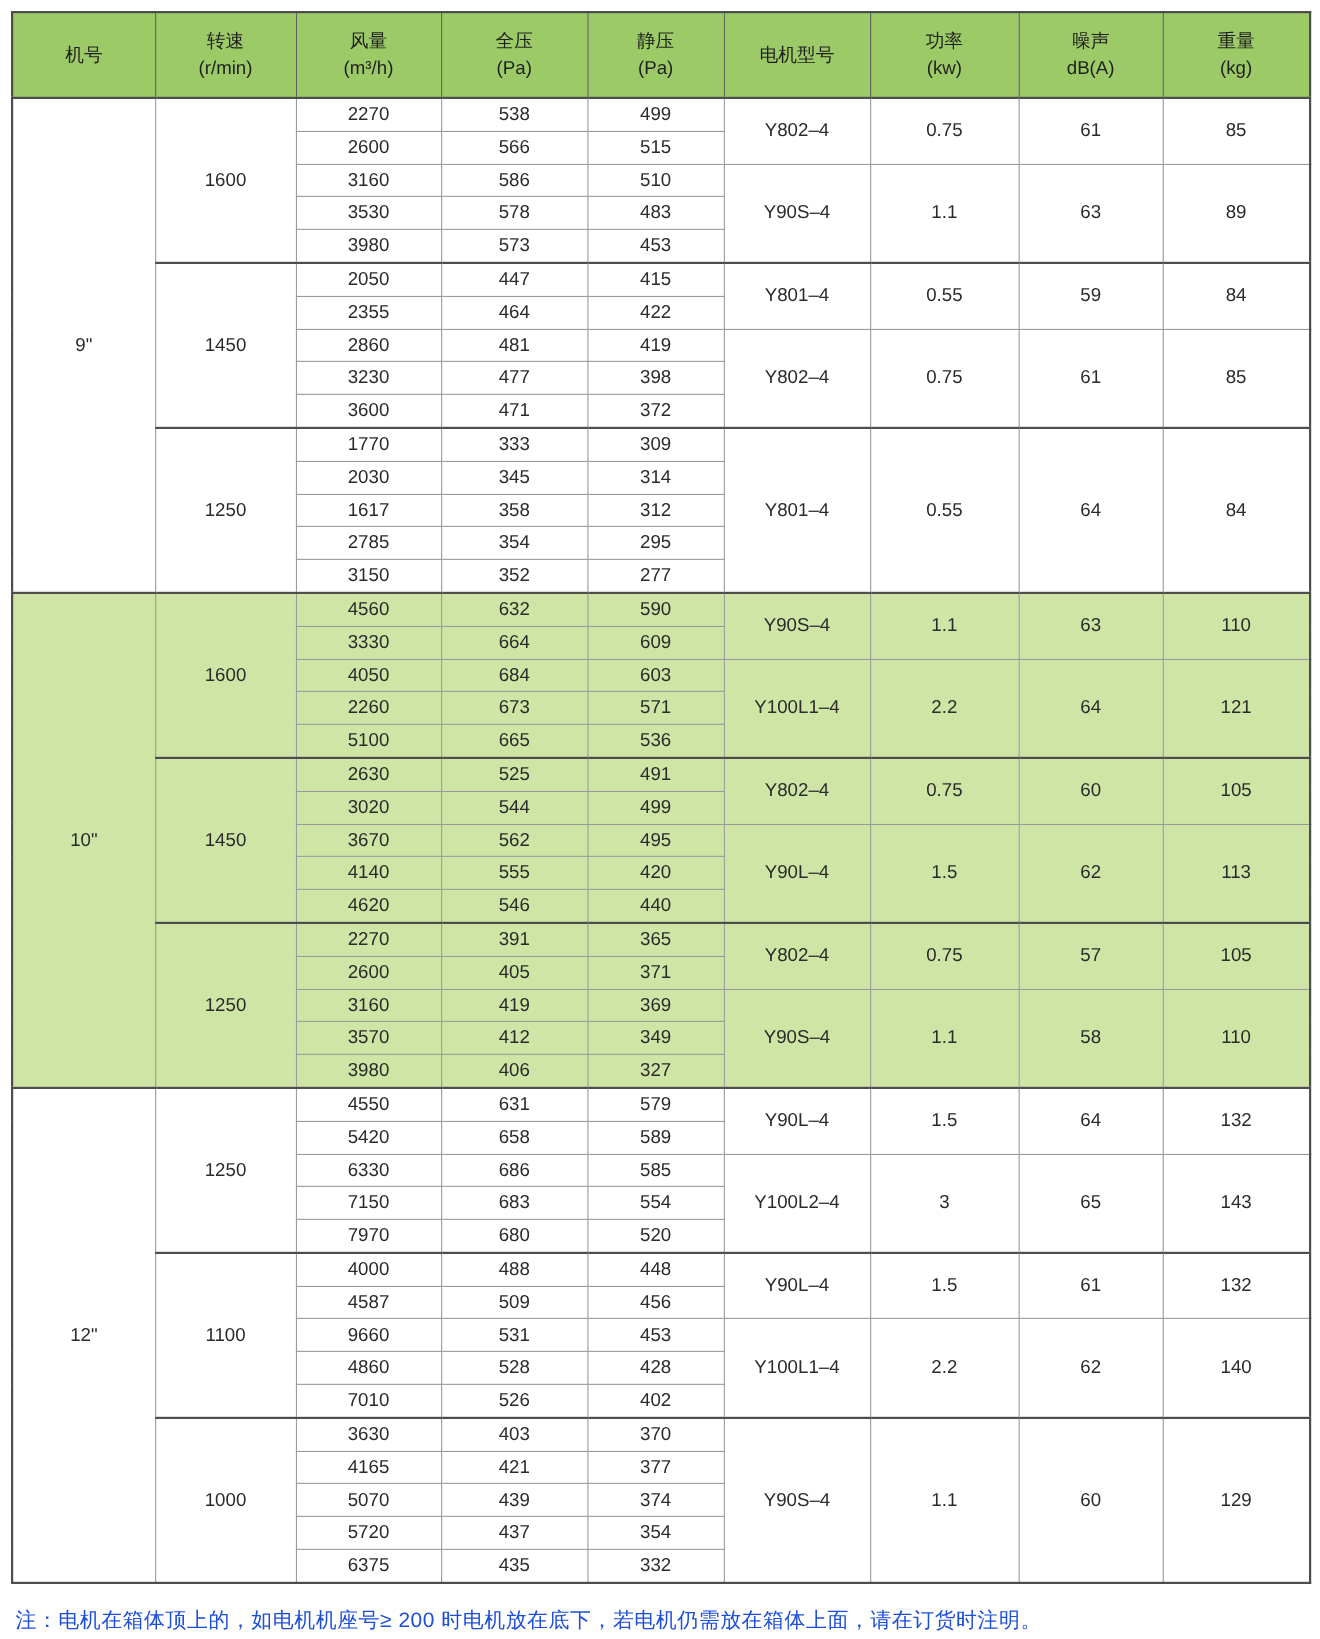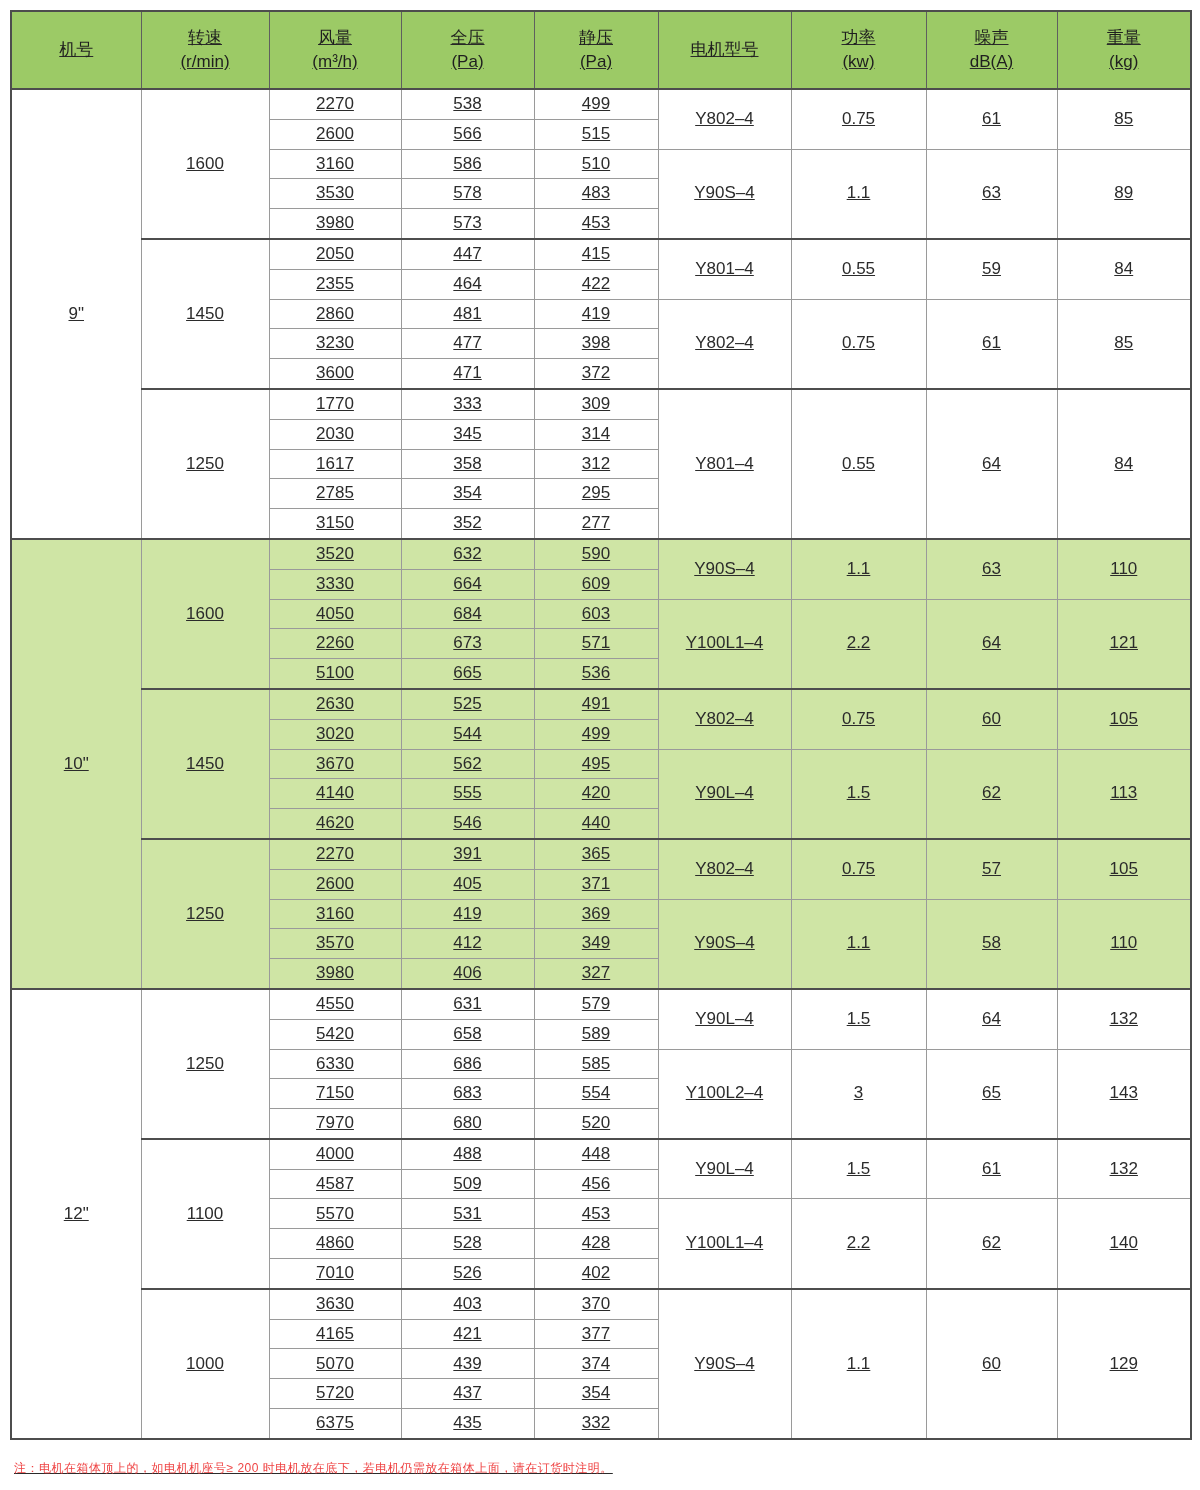--- a/index.html
+++ b/index.html
@@ -8,21 +8,20 @@
     background: #ffffff;
     font-family: "Liberation Sans", "DejaVu Sans", sans-serif;
     color: #2b2b2b;
   }
   .page {
     width: 1200px;
     height: 1490px;
     box-sizing: border-box;
     padding: 10px 10px 0 10px;
     background: #ffffff;
-    text-decoration: underline;
   }
   table.spec {
     border-collapse: collapse;
     table-layout: fixed;
     width: 1180px;
     border: 2px solid var(--border-dark, #4d4d4d);
   }
   table.spec th {
     background: var(--header-green, #9cca66);
     border: 1px solid #5f5f5f;
@@ -52,22 +51,22 @@
   }
   table.spec tr.hl td {
     background: var(--band-green, #cfe5a5);
   }
   table.spec tr.group-start td,
   table.spec tr.section-start td {
     border-top: 2px solid var(--border-dark, #4d4d4d);
   }
   .note {
     margin: 20px 0 0 4px;
-    font-size: 12px;
-    color: #ef4444;
+    font-size: 19px;
+    color: #1d4ed8;
     letter-spacing: 0.5px;
   }
 </style>
 </head>
 <body>
 
 <div class="page">
   <table class="spec">
     <colgroup>
       <col style="width:130px">
@@ -216,21 +215,21 @@
           <td>295</td>
         </tr>
         <tr>
           <td>3150</td>
           <td>352</td>
           <td>277</td>
         </tr>
         <tr class="hl section-start">
           <td rowspan="15">10"</td>
           <td rowspan="5">1600</td>
-          <td>3520</td>
+          <td>4560</td>
           <td>632</td>
           <td>590</td>
           <td rowspan="2">Y90S–4</td>
           <td rowspan="2">1.1</td>
           <td rowspan="2">63</td>
           <td rowspan="2">110</td>
         </tr>
         <tr class="hl">
           <td>3330</td>
           <td>664</td>
@@ -367,21 +366,21 @@
           <td rowspan="2">1.5</td>
           <td rowspan="2">61</td>
           <td rowspan="2">132</td>
         </tr>
         <tr>
           <td>4587</td>
           <td>509</td>
           <td>456</td>
         </tr>
         <tr>
-          <td>5570</td>
+          <td>9660</td>
           <td>531</td>
           <td>453</td>
           <td rowspan="3">Y100L1–4</td>
           <td rowspan="3">2.2</td>
           <td rowspan="3">62</td>
           <td rowspan="3">140</td>
         </tr>
         <tr>
           <td>4860</td>
           <td>528</td>

